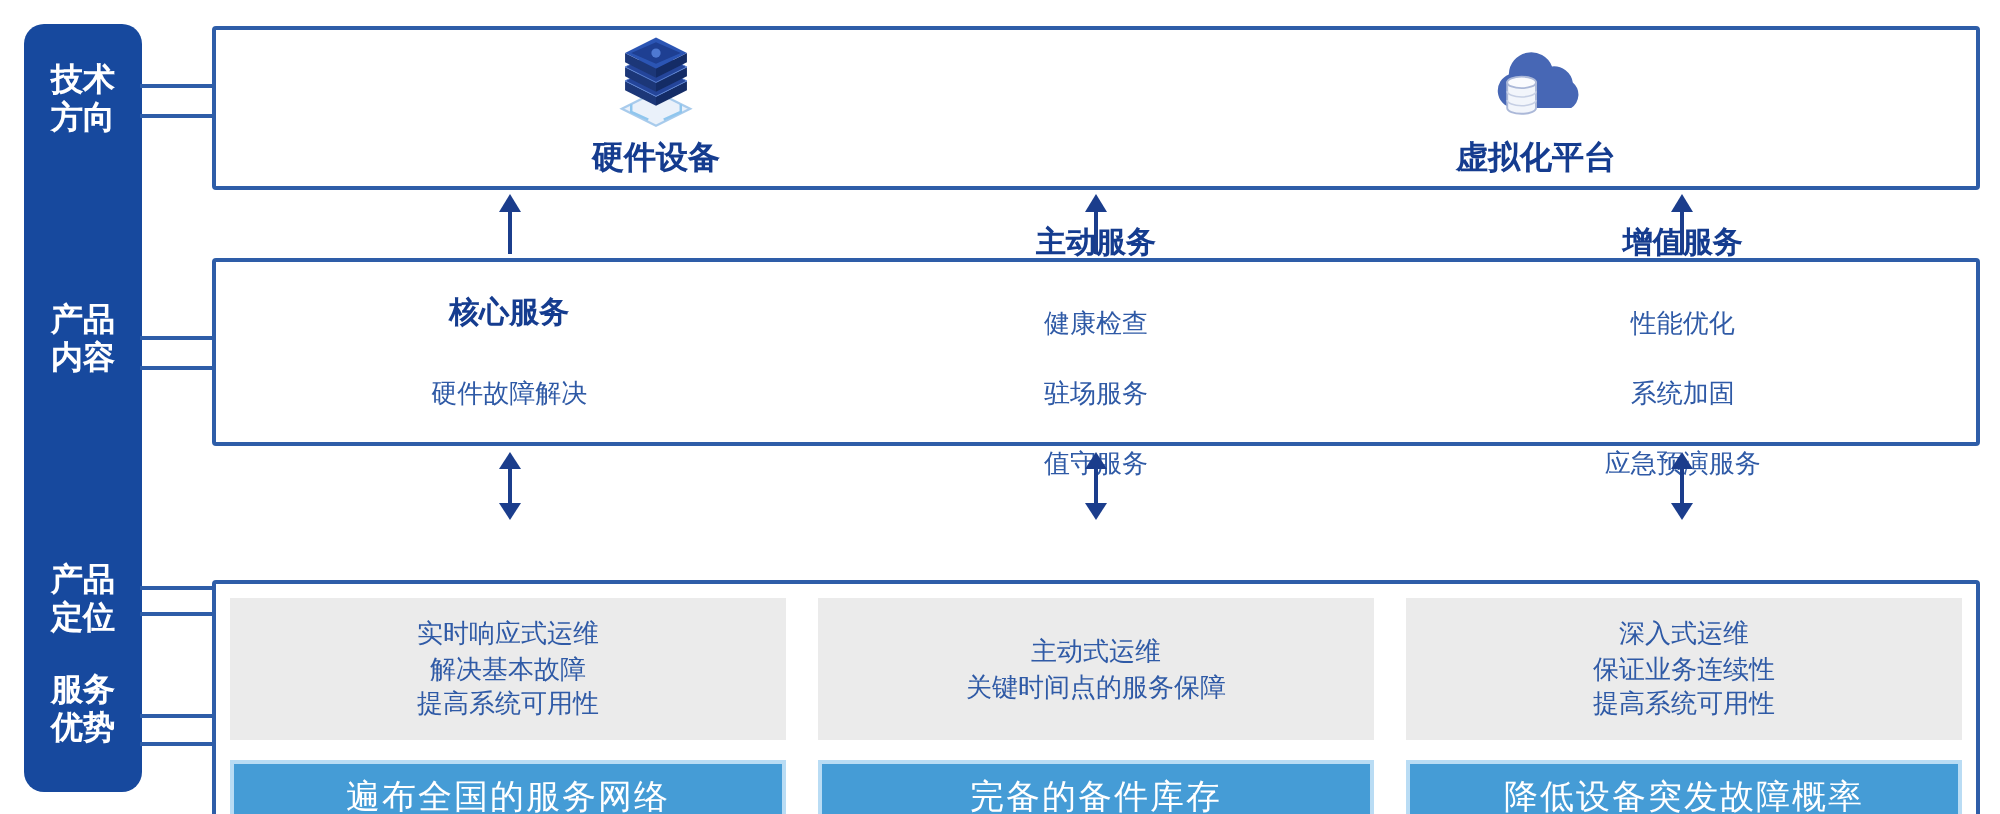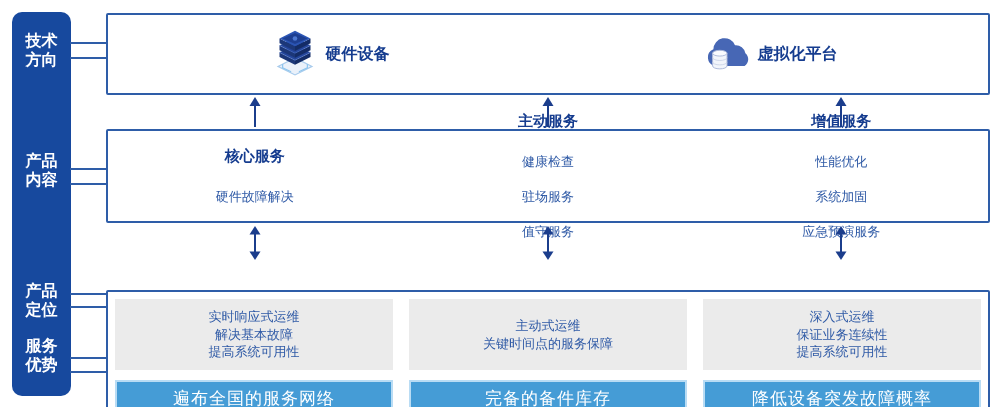--- a/index.html
+++ b/index.html
@@ -29,21 +29,21 @@
   .c7{top:357px;}.c8{top:371px;}
   
   .box{
     position:absolute;left:106px;width:884px;box-sizing:border-box;
     border:2px solid var(--border-blue,#2E5DA8);background:#fff;border-radius:2px;
   }
   .box-top{top:13px;height:82px;display:flex;align-items:center;}
   .box-middle{top:129px;height:94px;display:flex;}
   .box-bottom{top:262px;height:135px;display:flex;gap:16px;padding:7px;margin-top:28px;}
   
-  .tech-col{flex:1;display:flex;flex-direction:row;align-items:center;justify-content:center;gap:3px;text-align:right;}
+  .tech-col{flex:1;display:flex;flex-direction:column;align-items:center;justify-content:center;gap:3px;text-align:right;}
   .tech-icon{width:56px;height:48px;display:block;}
   .tech-label{font-size:16px;font-weight:bold;color:var(--navy,#153C8F);}
   
   .svc-col{flex:1;display:flex;flex-direction:column;align-items:center;justify-content:center;text-align:center;}
   .svc-title{font-size:15px;font-weight:bold;color:var(--navy,#153C8F);margin-bottom:5px;}
   .svc-line{font-size:13px;line-height:18px;color:var(--body-blue,#2F5AA6);margin-top:17px;}
   
   .pos-col{flex:1;display:flex;flex-direction:column;gap:10px;}
   .pos-box{
     flex:1;background:var(--panel-gray,#EBEBEB);

